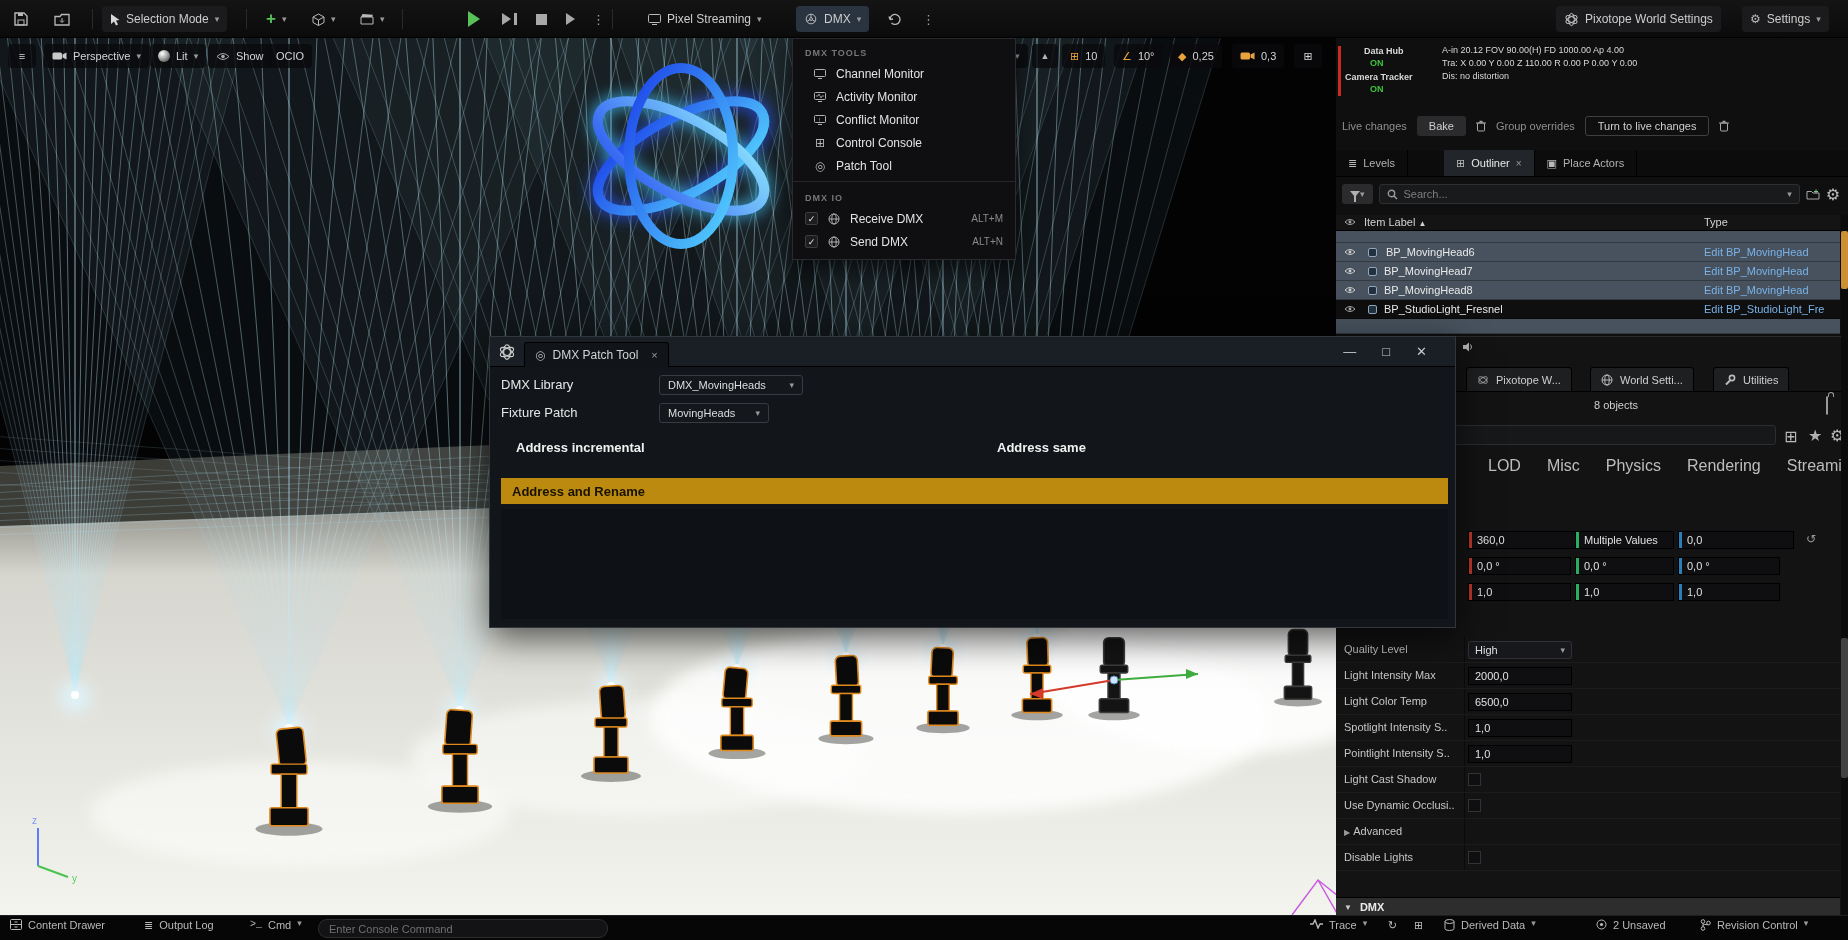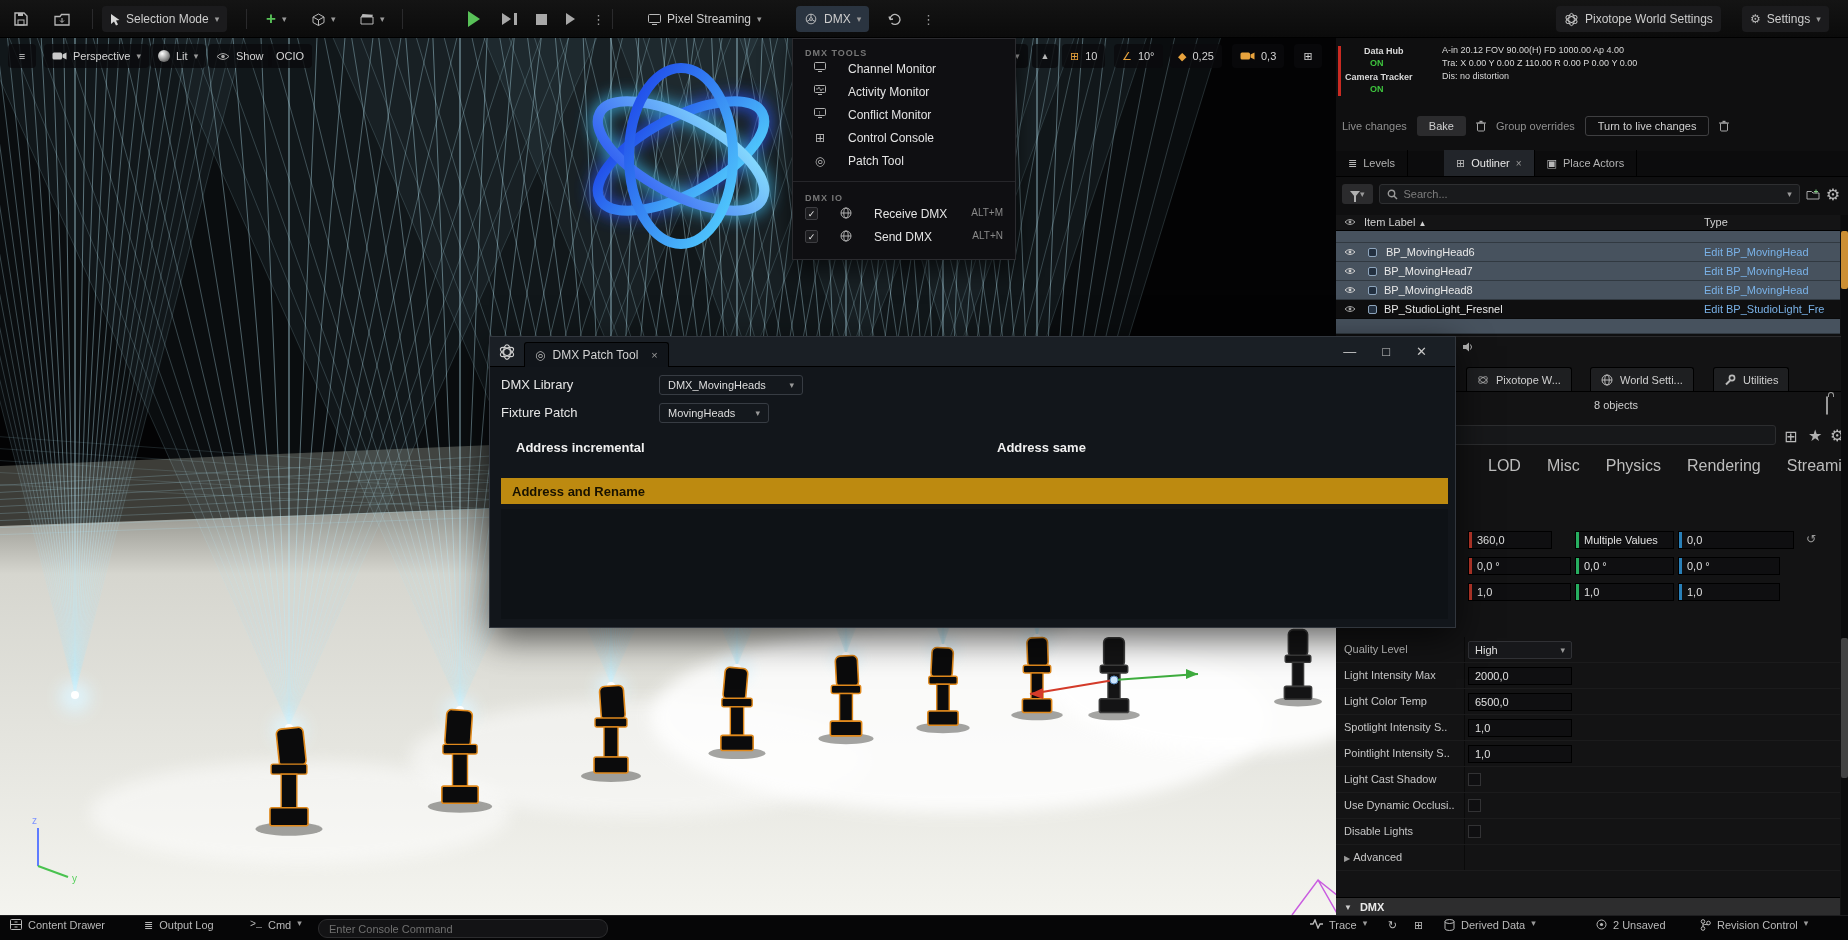--- a/index.html
+++ b/index.html
@@ -22,21 +22,21 @@
   .stop-sq{width:11px;height:11px;background:#a8a8a8}
   
   #viewport{position:absolute;left:0;top:38px;width:1338px;height:877px;background:#000;overflow:hidden}
   #scene{position:absolute;left:0;top:0}
   .vchip{position:absolute;top:6px;height:24px;background:rgba(10,10,13,.8);border-radius:4px;display:flex;align-items:center;gap:6px;padding:0 8px;color:#d5d5d5;font-size:11px;z-index:5}
   .vorange{color:#e8a33d}
   .sphere{width:12px;height:12px;border-radius:50%;background:radial-gradient(circle at 35% 30%,#fff,#909090 55%,#2e2e2e)}
   
   #dmx-menu{position:absolute;left:792px;top:38px;width:224px;background:#0f0f12;border:1px solid #2b2b2f;box-shadow:0 8px 24px rgba(0,0,0,.7);z-index:60;padding:2px 0 6px}
   .menu-head{padding:7px 12px 4px;color:#777;font-size:9px;letter-spacing:1px;font-weight:bold}
-  .menu-item{height:23px;display:flex;align-items:flex-start;gap:21px;padding:0 12px 0 20px;color:#e3e3e3;font-size:12px}
+  .menu-item{height:23px;display:flex;align-items:center;gap:9px;padding:0 12px 0 20px;color:#e3e3e3;font-size:12px}
   .menu-item .icon{width:14px}
   .menu-div{height:1px;background:#26262a;margin:4px 0}
   .mcb{width:13px;height:13px;background:#1d1d20;border:1px solid #3d3d41;border-radius:2px;display:flex;align-items:center;justify-content:center;font-size:9px;color:#eee}
   .shortcut{margin-left:auto;color:#8a8a8a;font-size:10px}
   
   #patch-win{position:absolute;left:489px;top:336px;width:967px;height:292px;background:#12161b;border:1px solid #31363d;box-shadow:0 10px 34px rgba(0,0,0,.65);z-index:40}
   #patch-title{position:relative;height:30px;background:#1a1f25;border-bottom:1px solid #000;display:flex;align-items:center;padding:0 14px 0 8px;gap:8px}
   #patch-tab{display:flex;align-items:center;gap:7px;background:#11151a;border:1px solid #000;border-bottom:none;height:25px;margin-top:5px;padding:0 10px;color:#d2d2d2;font-size:12px;border-radius:3px 3px 0 0}
   .winctl{color:#c9c9c9;font-size:13px;line-height:1}
   .pt-label{position:absolute;color:#e6e6e6;font-size:13px}
@@ -879,21 +879,21 @@
 
       <div class="abs" style="left:152px;top:120px;display:flex;gap:26px">
         <span class="cattab">LOD</span>
         <span class="cattab">Misc</span>
         <span class="cattab">Physics</span>
         <span class="cattab">Rendering</span>
         <span class="cattab">Streaming</span>
       </div>
 
       
-      <div class="tfield" style="left:132px;top:194px;width:84px">
+      <div class="tfield" style="left:132px;top:194px;width:111px">
           <i style="background:#c0392b"></i>
           <span>360,0</span>
         </div>
       <div class="tfield" style="left:239px;top:194px;width:99px">
           <i style="background:#27ae60"></i>
           <span>Multiple Values</span>
         </div>
       <div class="tfield" style="left:342px;top:194px;width:116px">
           <i style="background:#2980b9"></i>
           <span>0,0</span>
@@ -959,25 +959,25 @@
         </div>
         <div class="proprow">
           <span class="lbl">Light Cast Shadow</span>
           <span class="pcb"></span>
         </div>
         <div class="proprow">
           <span class="lbl">Use Dynamic Occlusi..</span>
           <span class="pcb"></span>
         </div>
         <div class="proprow">
+          <span class="lbl"><span style="font-size:8px;color:#9a9a9a">▶</span>&nbsp;<span>Advanced</span></span>
+        </div>
+        <div class="proprow">
           <span class="lbl">Disable Lights</span>
           <span class="pcb"></span>
-        </div>
-        <div class="proprow">
-          <span class="lbl"><span style="font-size:8px;color:#9a9a9a">▶</span>&nbsp;<span>Advanced</span></span>
         </div>
       </div>
       <div class="abs" style="left:0;top:560px;width:504px;height:19px;background:#2d2d2e;border-top:1px solid #000;display:flex;align-items:center;gap:8px;padding-left:8px">
         <span style="font-size:8px;color:#cfcfcf">▼</span>
         <span style="font-size:11px;font-weight:bold;color:#eaeaea">DMX</span>
       </div>
     </div>
 
     <div class="sbtrack"></div>
     <div class="abs" style="right:0;top:193px;width:7px;height:58px;background:#cd8f33;border-radius:2px"></div>

